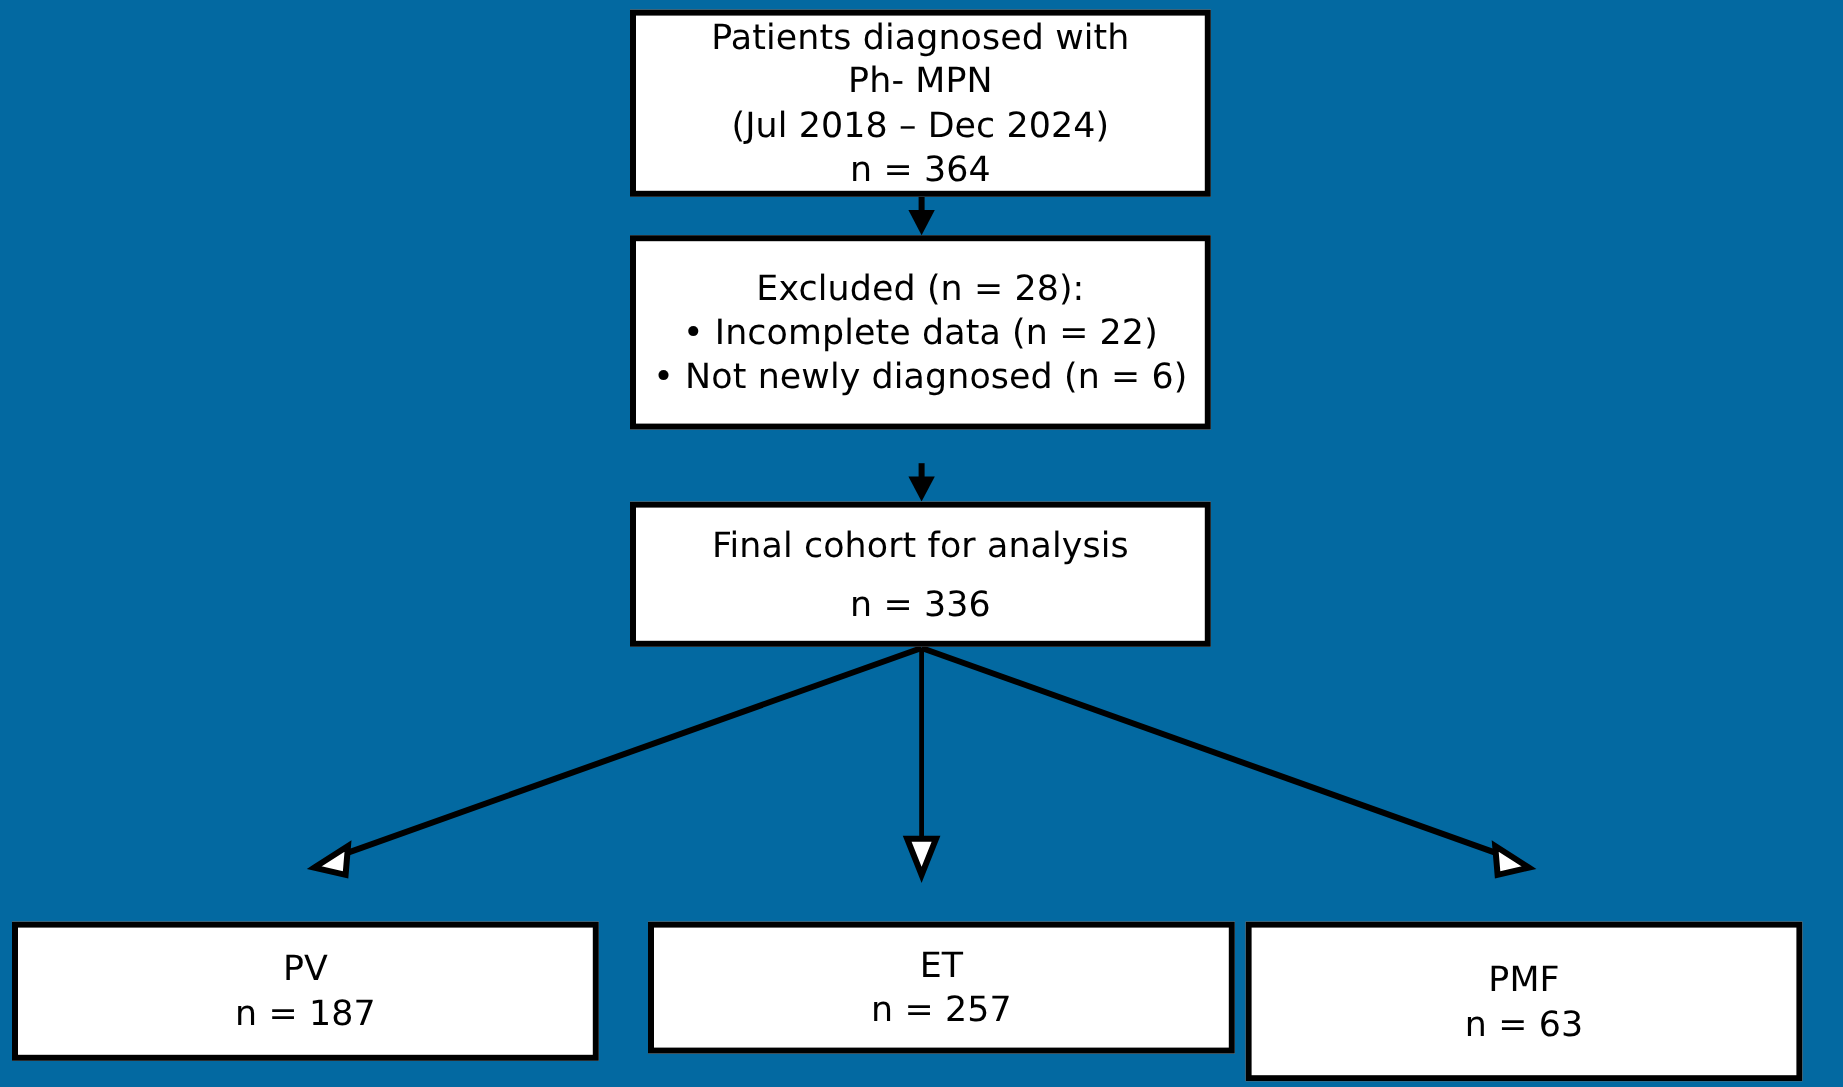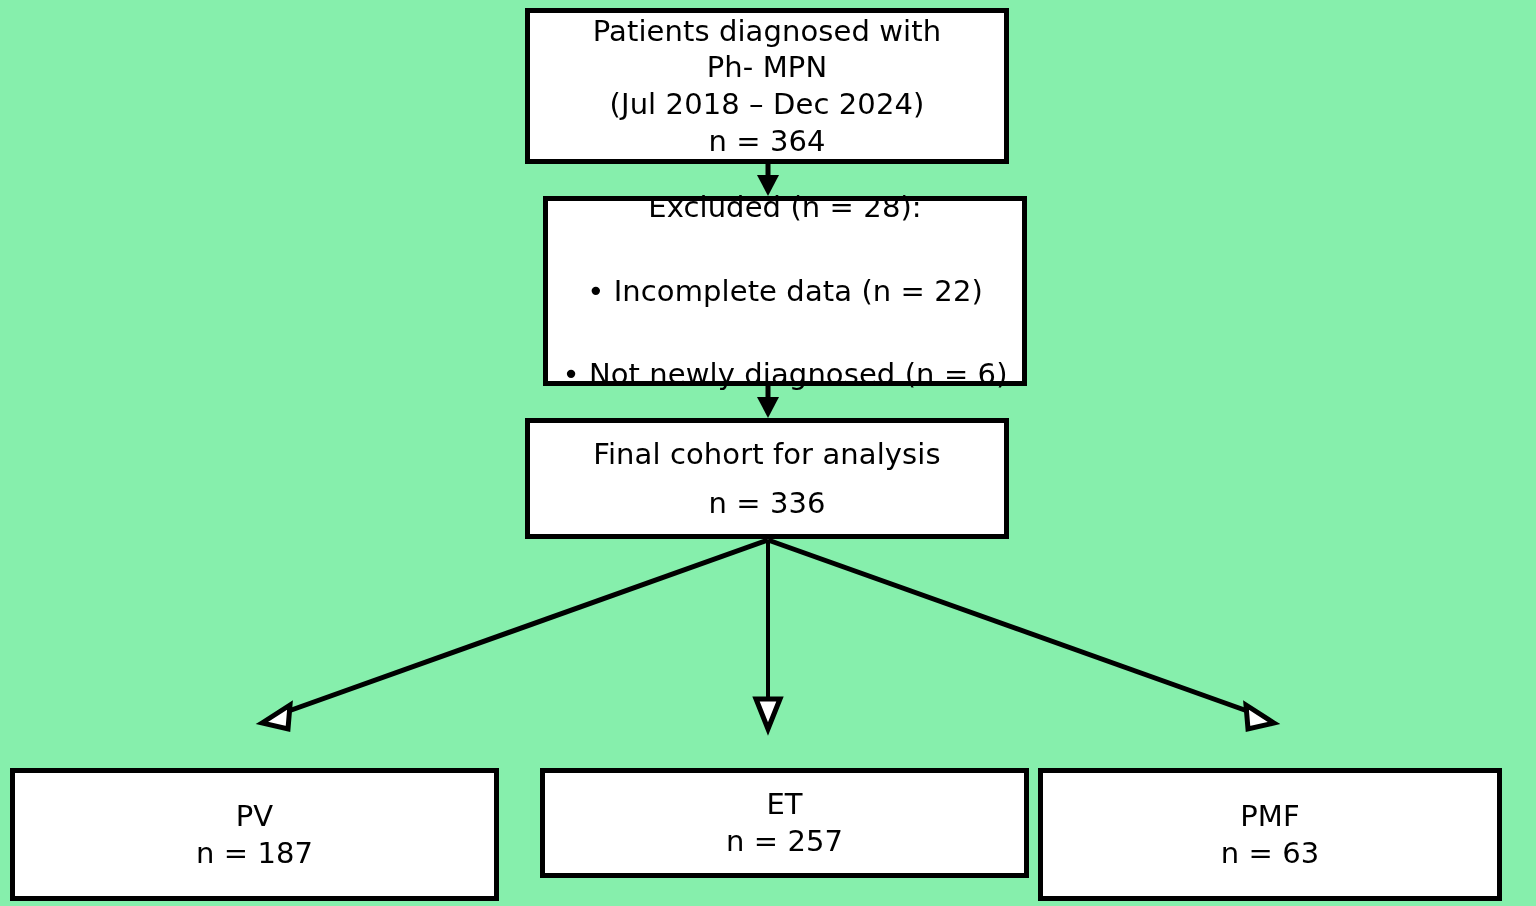--- a/index.html
+++ b/index.html
@@ -9,21 +9,21 @@
     background: #ffffff;
   }
   body {
     font-family: "DejaVu Sans", "Liberation Sans", sans-serif;
     color: #000000;
   }
   #flowchart {
     position: relative;
     width: 1536px;
     height: 906px;
-    background: #86efac;
+    background: #0369a1;
     overflow: hidden;
   }
   
   #connectors {
     position: absolute;
     left: 0;
     top: 0;
     width: 1536px;
     height: 906px;
     z-index: 1;
@@ -43,23 +43,23 @@
   .node .line {
     display: block;
     font-size: 29px;
     line-height: 1.26;
     letter-spacing: 0.1px;
     white-space: pre;
     color: #000000;
   }
   
   #node-source   { left: 525px;  top: 8px;   width: 484px; height: 156px; }
-  #node-excluded { left: 543px;  top: 196px; width: 484px; height: 190px; gap: 47px; }
+  #node-excluded { left: 525px;  top: 196px; width: 484px; height: 162px; }
   #node-final    { left: 525px;  top: 418px; width: 484px; height: 121px; gap: 12px; }
-  #node-pv       { left: 10px;   top: 768px; width: 489px; height: 133px; }
+  #node-pv       { left: 10px;   top: 768px; width: 489px; height: 116px; }
   #node-et       { left: 540px;  top: 768px; width: 489px; height: 110px; }
   #node-pmf      { left: 1038px; top: 768px; width: 464px; height: 133px; }
 </style>
 </head>
 <body>
 
 <div id="flowchart">
 
   <svg id="connectors" viewBox="0 0 1536 906" aria-hidden="true">
 

